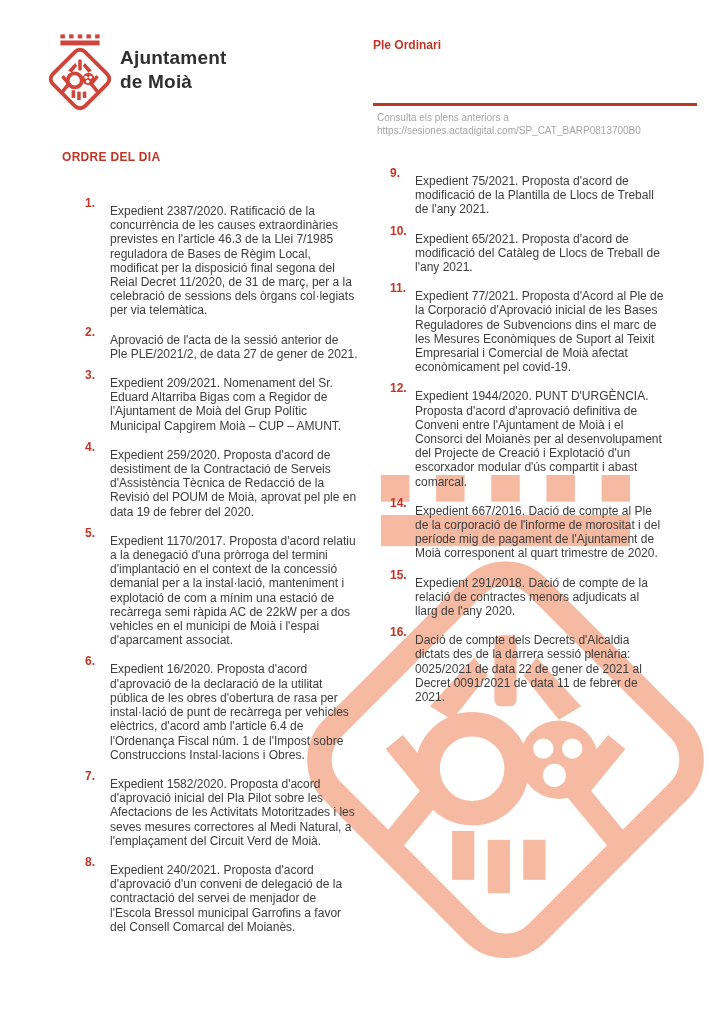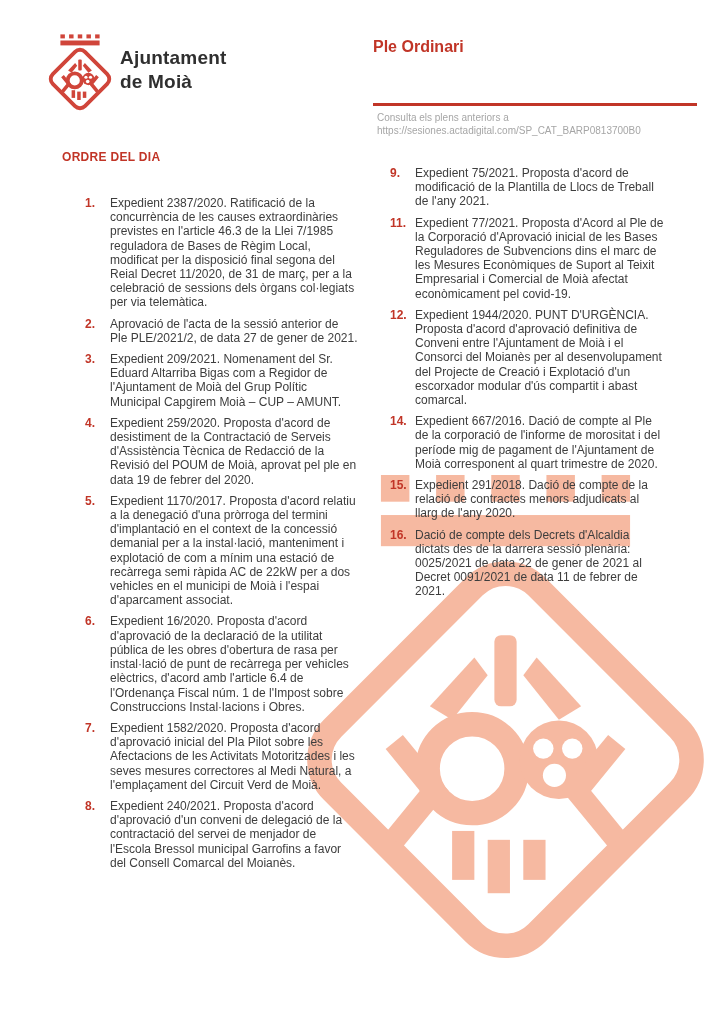--- a/index.html
+++ b/index.html
@@ -31,39 +31,39 @@
     width:70px;height:83px;
     color:var(--logo-red);
     z-index:2;
   }
   .brand{
     position:absolute;left:120px;top:46px;
     font-size:19px;font-weight:bold;color:#2f2f2f;
     line-height:24px;letter-spacing:.2px;z-index:2;
   }
   .meta{position:absolute;left:373px;top:38px;z-index:2;}
-  .meta-title{color:var(--accent);font-weight:bold;font-size:16px;margin-bottom:5px;}
+  .meta-title{color:var(--accent);font-weight:bold;font-size:12px;margin-bottom:5px;}
   .meta-line{font-size:13px;color:#3a3a3a;line-height:16px;white-space:pre;}
   .rule{
     position:absolute;left:373px;top:103px;width:324px;height:3px;
     background:var(--accent);z-index:2;
   }
   .note{position:absolute;left:377px;top:111px;z-index:2;}
   .note-line{font-size:10px;color:var(--note-gray);line-height:13px;}
   .section-title{
     position:absolute;left:62px;top:150px;
     font-size:12px;font-weight:bold;color:var(--accent);
     letter-spacing:.3px;z-index:2;
   }
   .col{position:absolute;width:274px;z-index:1;}
   .col-left{left:85px;top:196px;}
   .col-right{left:390px;top:166px;}
   .item{display:flex;margin-bottom:7px;font-size:12px;line-height:14.2px;}
   .item .num{flex:0 0 25px;color:var(--accent);font-weight:bold;}
-  .item .txt{flex:1;}
+  .item .txt{flex:1;margin-top:8px;}
 </style>
 </head>
 <body>
 
 <svg width="0" height="0" style="position:absolute">
   <symbol id="coa" viewBox="0 0 100 118">
 
     <rect x="22" y="0" width="6.4" height="6" fill="currentColor"></rect>
     <rect x="34.4" y="0" width="6.4" height="6" fill="currentColor"></rect>
     <rect x="46.8" y="0" width="6.4" height="6" fill="currentColor"></rect>
@@ -155,20 +155,24 @@
       <span class="txt">Expedient 240/2021. Proposta d'acord d'aprovació d'un conveni de delegació de la contractació del servei de menjador de l'Escola Bressol municipal Garrofins a favor del Consell Comarcal del Moianès.</span>
     </div>
   </div>
 
   <div class="col col-right">
     <div class="item">
       <span class="num">9.</span>
       <span class="txt">Expedient 75/2021. Proposta d'acord de modificació de la Plantilla de Llocs de Treball de l'any 2021.</span>
     </div>
     <div class="item">
+      <span class="num">10.</span>
+      <span class="txt">Expedient 65/2021. Proposta d'acord de modificació del Catàleg de Llocs de Treball de l'any 2021.</span>
+    </div>
+    <div class="item">
       <span class="num">11.</span>
       <span class="txt">Expedient 77/2021. Proposta d'Acord al Ple de la Corporació d'Aprovació inicial de les Bases Reguladores de Subvencions dins el marc de les Mesures Econòmiques de Suport al Teixit Empresarial i Comercial de Moià afectat econòmicament pel covid-19.</span>
     </div>
     <div class="item">
       <span class="num">12.</span>
       <span class="txt">Expedient 1944/2020. PUNT D'URGÈNCIA. Proposta d'acord d'aprovació definitiva de Conveni entre l'Ajuntament de Moià i el Consorci del Moianès per al desenvolupament del Projecte de Creació i Explotació d'un escorxador modular d'ús compartit i abast comarcal.</span>
     </div>
     <div class="item">
       <span class="num">14.</span>
       <span class="txt">Expedient 667/2016. Dació de compte al Ple de la corporació de l'informe de morositat i del període mig de pagament de l'Ajuntament de Moià corresponent al quart trimestre de 2020.</span>

